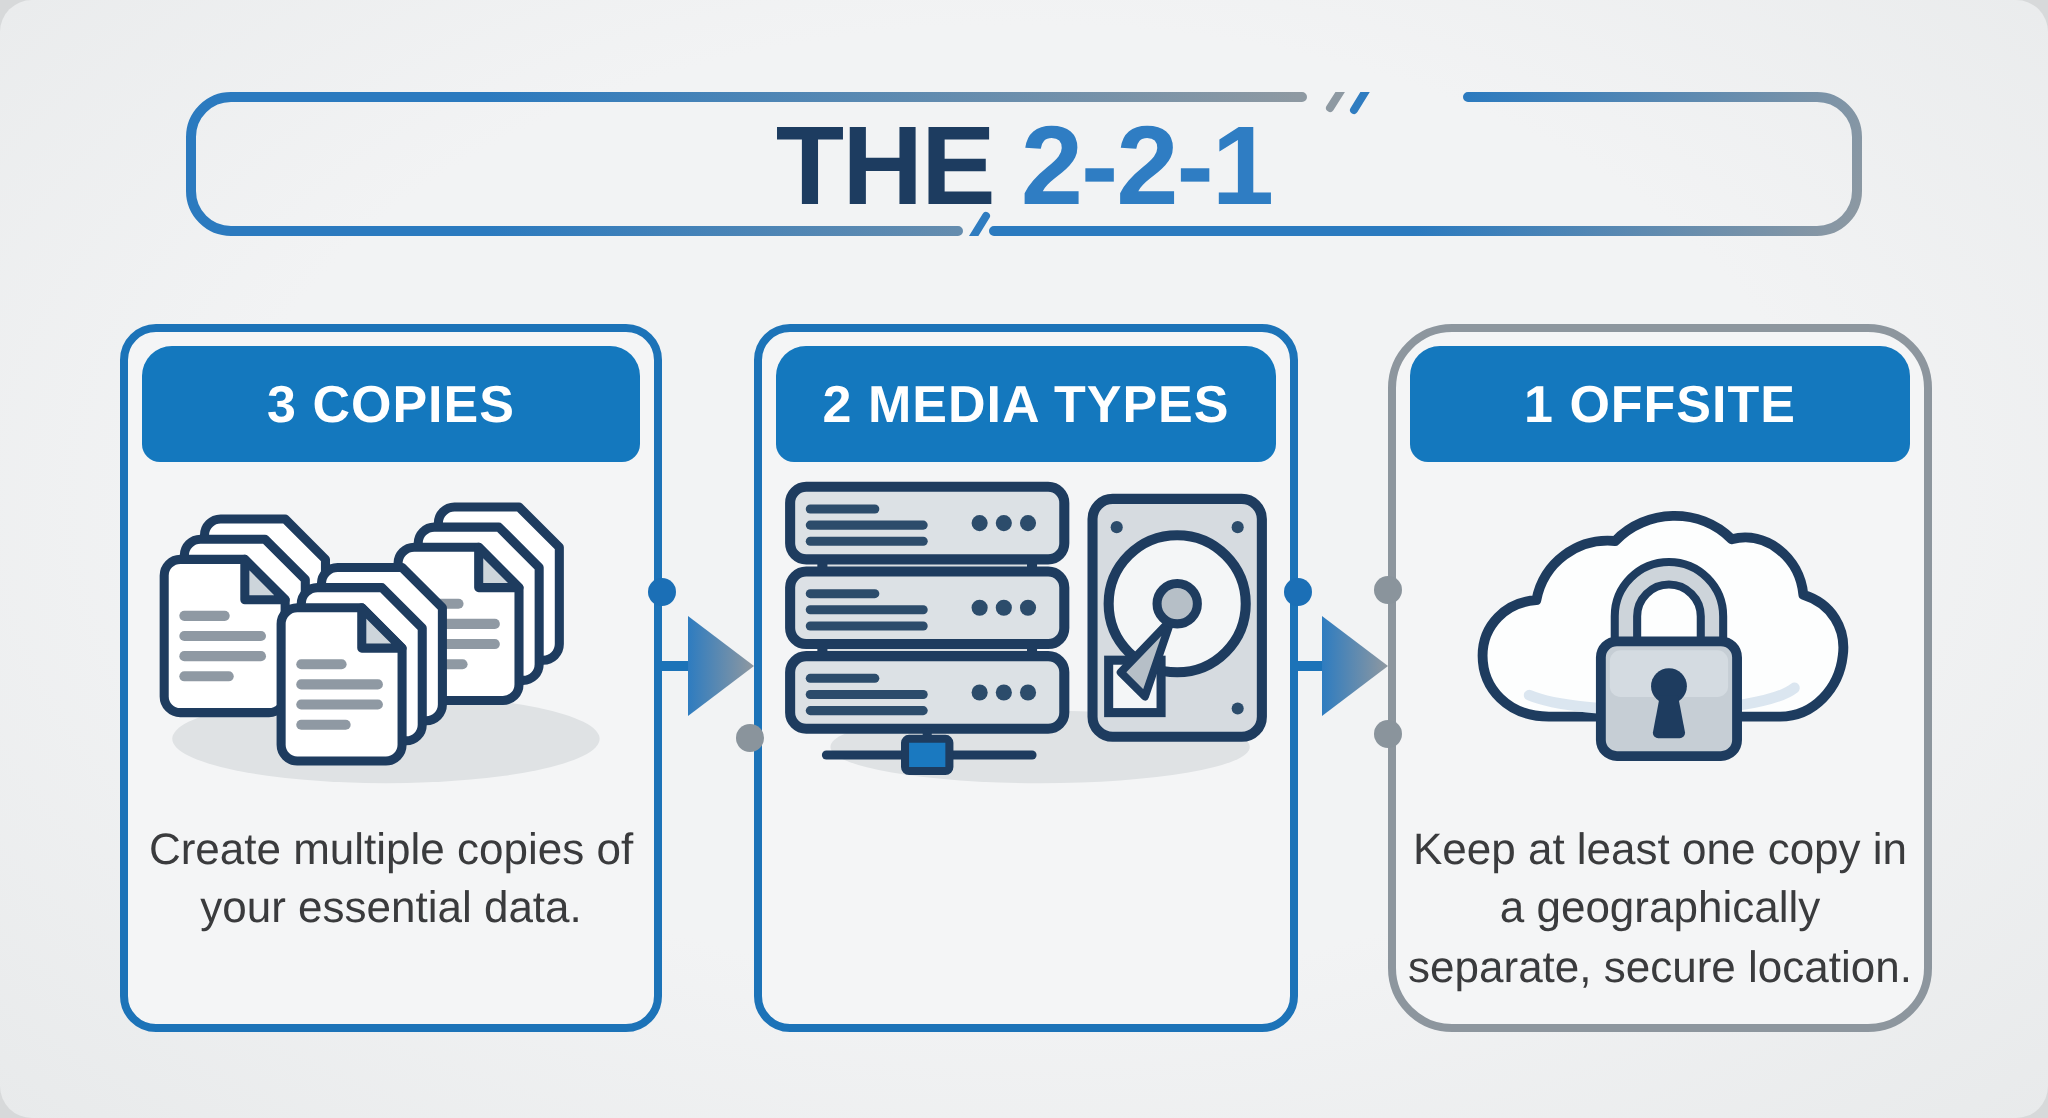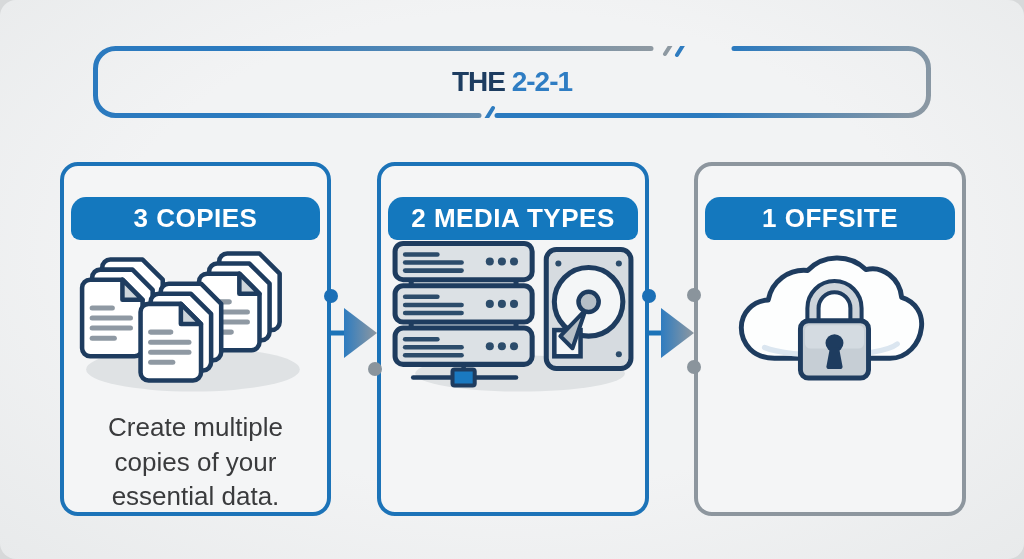--- a/index.html
+++ b/index.html
@@ -5,37 +5,37 @@
   * { margin:0; padding:0; box-sizing:border-box; }
   html,body { width:1024px; height:559px; }
   body { background:#d7d9da; font-family:"Liberation Sans", sans-serif; position:relative; overflow:hidden; }
   .panel { position:absolute; inset:0; border-radius:16px;
            background:radial-gradient(ellipse at 50% 45%, #f2f3f4 55%, #e8eaeb 100%); }
 
   
   .title-wrap { position:absolute; left:93px; top:46px; width:838px; height:72px; }
   .title-wrap svg { position:absolute; left:0; top:0; }
   .title-text { position:absolute; inset:0; display:flex; align-items:center; justify-content:center;
-                font-size:28px; font-weight:700; letter-spacing:-1px; white-space:nowrap;border-radius:32px; }
+                font-size:56px; font-weight:700; letter-spacing:-1px; white-space:nowrap;border-radius:32px; }
   .title-part { color:#1d3c60; }
   .title-part + .title-part { margin-left:0.24em; }
   .title-part.hl { color:#2f7dc3; }
 
   
   .card { position:absolute; top:162px; height:354px; width:271px; background:#f4f5f6;
           border:4px solid #1c73b8; border-radius:18px; }
   .card.gray { border-color:#8d969e; }
-  .card-header { position:absolute; left:7px; right:7px; top:7px; height:43px;
+  .card-header { position:absolute; left:7px; right:7px; top:7px; height:58px;
                  background:#1478be; border-radius:15px 15px 9px 9px;
                  display:flex; align-items:center; justify-content:center;
-                 color:#ffffff; font-size:26px; font-weight:700; letter-spacing:0.5px;margin-top:24px; }
+                 color:#ffffff; font-size:26px; font-weight:700; letter-spacing:0.5px; }
   .card-icon { position:absolute; left:0; right:0; top:66px; height:172px;
                display:flex; align-items:center; justify-content:center; }
   .card-desc { position:absolute; left:50%; transform:translateX(-50%); top:244px; width:256px;
-               text-align:center; font-size:26px; line-height:1.33; color:#3a3b3d; }
+               text-align:center; font-size:22px; line-height:1.33; color:#3a3b3d; }
 
   
   .connector { position:absolute; top:303px; width:50px; height:60px; }
   .dot { position:absolute; width:14px; height:14px; border-radius:50%; }
   .dot.blue { background:#1b6fb6; }
   .dot.gray { background:#8a949c; }
 </style>
 </head>
 <body>
 
@@ -166,38 +166,39 @@
             <circle cx="230" cy="116" r="3"></circle>
         </g>
         <circle cx="200" cy="64" r="34" fill="#f4f6f7" stroke="#1e3c5f" stroke-width="5"></circle>
         <rect x="166" y="92" width="26" height="26" fill="#f4f6f7" stroke="#1e3c5f" stroke-width="4.5"></rect>
         <path d="M 197,72 L 184,110 L 172,98 Z" fill="#b6bfc7" stroke="#1e3c5f" stroke-width="4" stroke-linejoin="round"></path>
         <circle cx="200" cy="64" r="10" fill="#b6bfc7" stroke="#1e3c5f" stroke-width="4.5"></circle>
       </svg>
     </div>
   </div>
 
-  <div class="card gray" style="left:694px; width:272px;">
+  <div class="card gray" style="left:694px; width:272px;border-radius:32px;">
     <div class="card-header">1 OFFSITE</div>
     <div class="card-icon">
       <svg width="224" height="160" viewBox="0 0 250 170">
 
         <path d="M 63,130 C 40,130 26,114 26,96 C 26,79 39,66 56,65 C 60,44 79,30 100,32
                  C 117,14 147,13 165,31 C 184,26 203,41 205,62 C 221,67 229,81 227,96
                  C 225,114 211,130 192,130 Z" fill="#fdfefe" stroke="#1e3c5f" stroke-width="5.5" stroke-linejoin="round"></path>
         <path d="M 52,118 C 80,130 180,130 200,114" fill="none" stroke="#dbe6f0" stroke-width="6" stroke-linecap="round"></path>
 
         <path d="M106,92 V74 a24,24 0 0 1 48,0 V92" fill="none" stroke="#1e3c5f" stroke-width="17"></path>
         <path d="M106,92 V74 a24,24 0 0 1 48,0 V92" fill="none" stroke="#cdd4da" stroke-width="8"></path>
         <rect x="92" y="88" width="76" height="64" rx="9" fill="#c6ced5" stroke="#1e3c5f" stroke-width="5.5"></rect>
         <rect x="97" y="93" width="66" height="26" rx="6" fill="#d4dbe1"></rect>
         <circle cx="130" cy="113" r="10" fill="#1e3c5f"></circle>
         <path d="M 125,118 L 121,139 a3,3 0 0 0 3,3 H 136 a3,3 0 0 0 3,-3 L 135,118 Z" fill="#1e3c5f"></path>
       </svg>
     </div>
+    <div class="card-desc">Keep at least one copy in a geographically separate, secure location.</div>
   </div>
 
   <svg class="connector" style="left:330px;" viewBox="0 0 50 60">
     <defs>
         <linearGradient id="ar1" x1="0" y1="0" x2="1" y2="0">
       <stop offset="0" stop-color="#2e7cc0"></stop>
           <stop offset="1" stop-color="#8f98a0"></stop>
     </linearGradient>
       </defs>
     <line x1="0" y1="30" x2="16" y2="30" stroke="#1c73b8" stroke-width="5"></line>

